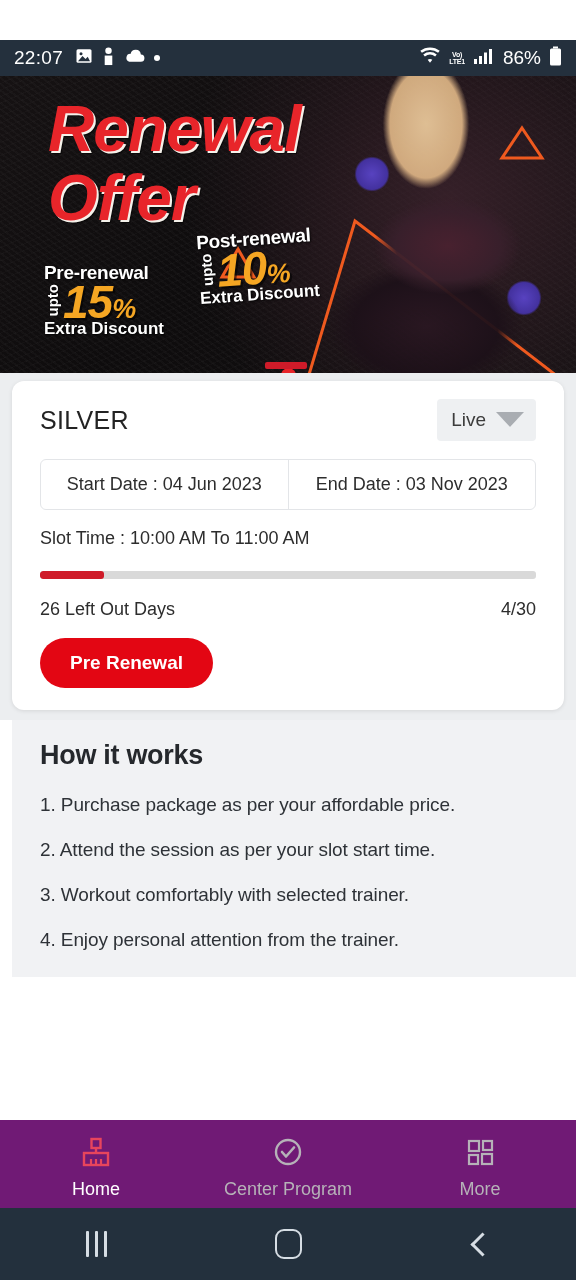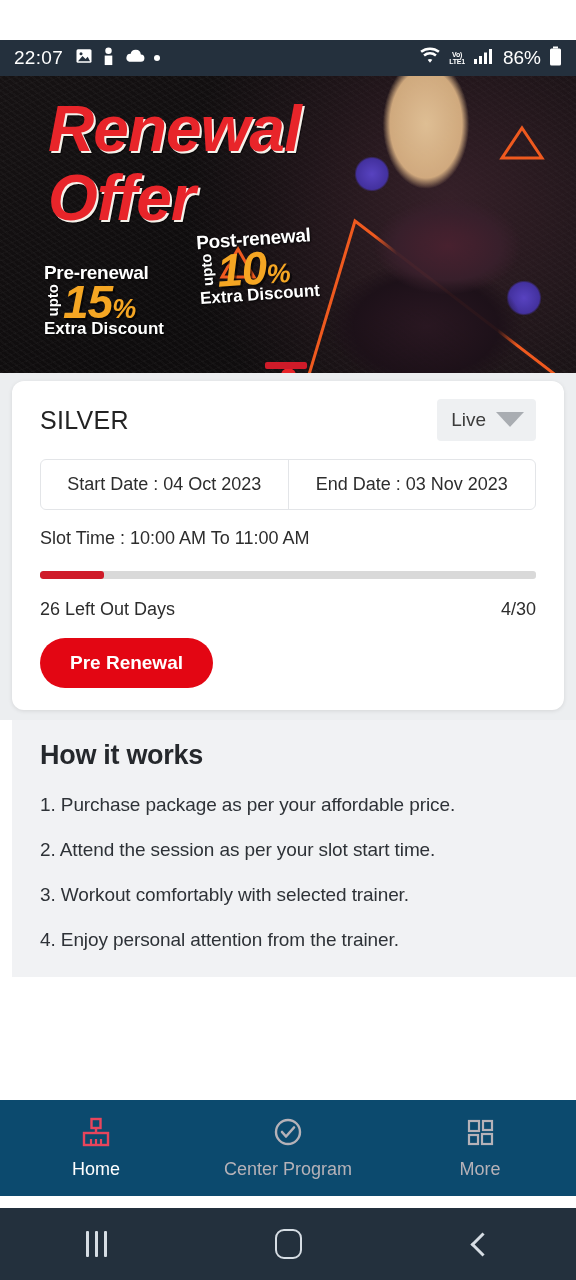--- a/index.html
+++ b/index.html
@@ -140,22 +140,22 @@
   
   .how { background:#f1f2f4; padding:20px 28px 26px;margin-left:12px; }
   .how h2 { font-size:27px; font-weight:700; color:#25282c; letter-spacing:-.3px; }
   .how li {
     list-style:none; font-size:19px; color:#2e3237; margin-top:23px; letter-spacing:-.1px;
   }
   .filler { background:#ffffff; height:162px; }
 
   
   .bottom-nav {
-    position:absolute; left:0; bottom:84px; width:100%; height:96px;
-    background:#0c4a6e; display:flex; align-items:center;
+    position:absolute; left:0; bottom:64px; width:100%; height:96px;
+    background:#701a75; display:flex; align-items:center;
   }
   .nav-item {
     flex:1; display:flex; flex-direction:column; align-items:center; gap:6px; cursor:pointer;
   }
   .nav-label { font-size:18px; color:#b6b2b8; }
   .nav-item.active .nav-label { color:#ffffff; }
 
   
   .android-nav {
     position:absolute; left:0; bottom:0; width:100%; height:72px;
@@ -270,21 +270,21 @@
   <div class="card">
     <div class="card-head">
       <div class="tier-name">SILVER</div>
       <div class="live-chip">
         <span class="lbl">Live</span>
         <span class="caret"></span>
       </div>
     </div>
 
     <div class="dates">
-      <div class="date-cell">Start Date : 04 Oct 2023</div>
+      <div class="date-cell">Start Date : 04 Jun 2023</div>
       <div class="date-cell">End Date : 03 Nov 2023</div>
     </div>
 
     <div class="slot">Slot Time : 10:00 AM To 11:00 AM</div>
 
     <div class="progress-track">
       <div class="progress-fill" id="progfill" style="width: 13%;"></div>
     </div>
 
     <div class="prog-row">

